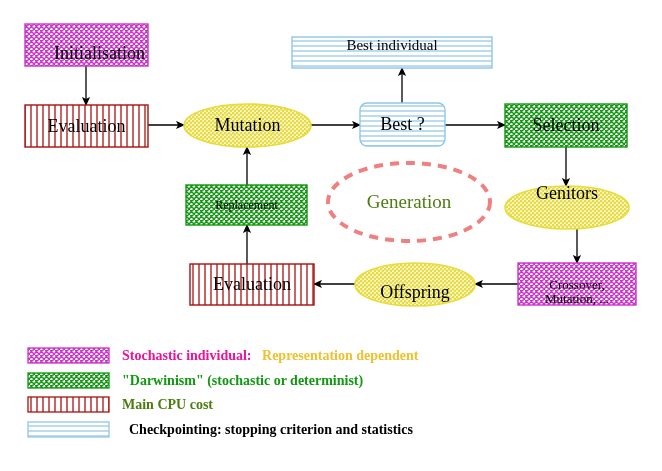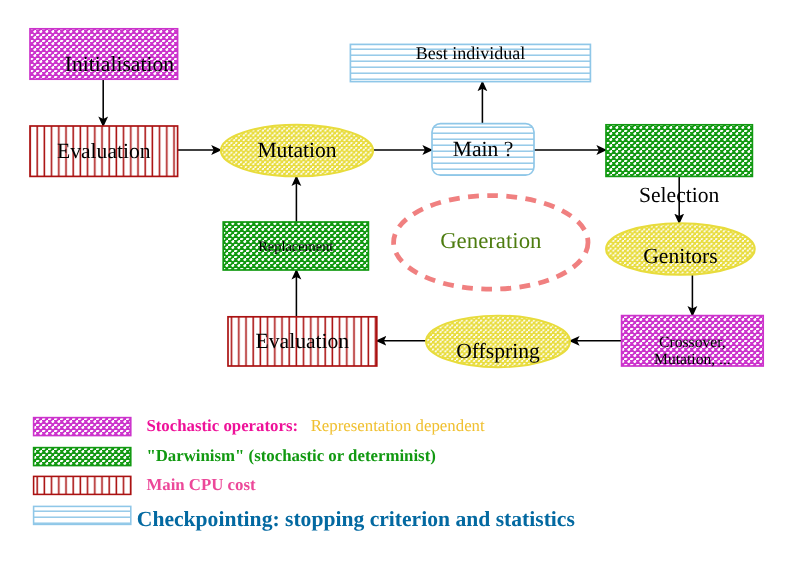--- a/index.html
+++ b/index.html
@@ -20,21 +20,21 @@
     font-family:"Liberation Serif", serif;
     line-height:1.05;
     white-space:pre-line;
   }
   .legend-text{
     position:absolute;
     font-family:"Liberation Serif", serif;
     font-weight:bold;
     white-space:nowrap;
   }
-  .legend-text .seg2{font-weight:normal;}
+  .legend-text .seg2{font-weight:bold;}
 </style>
 </head>
 <body>
 
 <div id="stage">
   <svg id="svgroot" xmlns="http://www.w3.org/2000/svg" viewBox="0 0 662 471">
     <defs>
       <pattern id="pat-diagonal-CC33CC" patternUnits="userSpaceOnUse" width="5" height="5">
         <rect width="5" height="5" fill="#ffffff"></rect>
         <path d="M-1,4 l6,-6 M-1,9 l10,-10 M-1,-1 l6,6" stroke="#CC33CC" stroke-width="1.5"></path>
@@ -92,29 +92,29 @@
         <rect x="28" y="397" width="81" height="15" fill="url(#pat-vertical-AA1111)" stroke="#AA1111" stroke-width="1.3"></rect>
         <rect x="28" y="422" width="81" height="15" fill="url(#pat-horizontal-8FC7E8)" stroke="#8FC7E8" stroke-width="1.3"></rect>
       </g>
   </svg>
 
   <div id="labels-layer">
       <div class="nodelabel" style="left: 38px; top: 24px; width: 123px; height: 58px; font-size: 18px;">Initialisation</div>
       <div class="nodelabel" style="left: 25px; top: 105px; width: 123px; height: 42px; font-size: 18px;">Evaluation</div>
       <div class="nodelabel" style="left: 184px; top: 104px; width: 127px; height: 43px; font-size: 18px;">Mutation</div>
       <div class="nodelabel" style="left: 292px; top: 37px; width: 200px; height: 18px; font-size: 15px;">Best individual</div>
-      <div class="nodelabel" style="left: 360px; top: 103px; width: 85px; height: 43px; font-size: 18px;">Main ?</div>
-      <div class="nodelabel" style="left: 505px; top: 104px; width: 122px; height: 43px; font-size: 18px; margin-top: 37px;">Selection</div>
-      <div class="nodelabel" style="left: 505px; top: 192px; width: 124px; height: 43px; font-size: 18px;">Genitors</div>
+      <div class="nodelabel" style="left: 360px; top: 103px; width: 85px; height: 43px; font-size: 18px;">Best ?</div>
+      <div class="nodelabel" style="left: 505px; top: 104px; width: 122px; height: 43px; font-size: 18px;">Selection</div>
+      <div class="nodelabel" style="left: 505px; top: 172px; width: 124px; height: 43px; font-size: 18px;">Genitors</div>
       <div class="nodelabel" style="left: 518px; top: 263px; width: 118px; height: 58px; font-size: 13px;">Crossover,
 Mutation, ...</div>
       <div class="nodelabel" style="left: 355px; top: 263px; width: 120px; height: 58px; font-size: 18px;">Offspring</div>
       <div class="nodelabel" style="left: 190px; top: 264px; width: 124px; height: 41px; font-size: 18px;">Evaluation</div>
       <div class="nodelabel" style="left: 186px; top: 185px; width: 121px; height: 40px; font-size: 12px;">Replacement</div>
       <div class="nodelabel" style="left: 328px; top: 163px; width: 162px; height: 78px; font-size: 19px; color: #4d7c0f;">Generation</div>
     </div>
   <div id="legend-text-layer">
-      <div class="legend-text" style="left: 122px; top: 348px; font-size: 14px; color: rgb(238, 17, 153);"><span>Stochastic operators:</span>&nbsp;&nbsp;&nbsp;<span class="seg2" style="color: rgb(240, 192, 48);">Representation dependent</span></div>
+      <div class="legend-text" style="left: 122px; top: 348px; font-size: 14px; color: rgb(238, 17, 153);"><span>Stochastic individual:</span>&nbsp;&nbsp;&nbsp;<span class="seg2" style="color: rgb(240, 192, 48);">Representation dependent</span></div>
       <div class="legend-text" style="left: 122px; top: 373px; font-size: 14px; color: rgb(17, 153, 17);"><span>"Darwinism" (stochastic or determinist)</span></div>
-      <div class="legend-text" style="left: 122px; top: 397px; font-size: 14px; color: #ec4899;"><span>Main CPU cost</span></div>
-      <div class="legend-text" style="left: 114px; top: 422px; font-size: 18px; color: #0369a1;"><span>Checkpointing: stopping criterion and statistics</span></div>
+      <div class="legend-text" style="left: 122px; top: 397px; font-size: 14px; color: #4d7c0f;"><span>Main CPU cost</span></div>
+      <div class="legend-text" style="left: 129px; top: 422px; font-size: 14px; color: #000000;"><span>Checkpointing: stopping criterion and statistics</span></div>
     </div>
 </div>
 
 </body></html>

